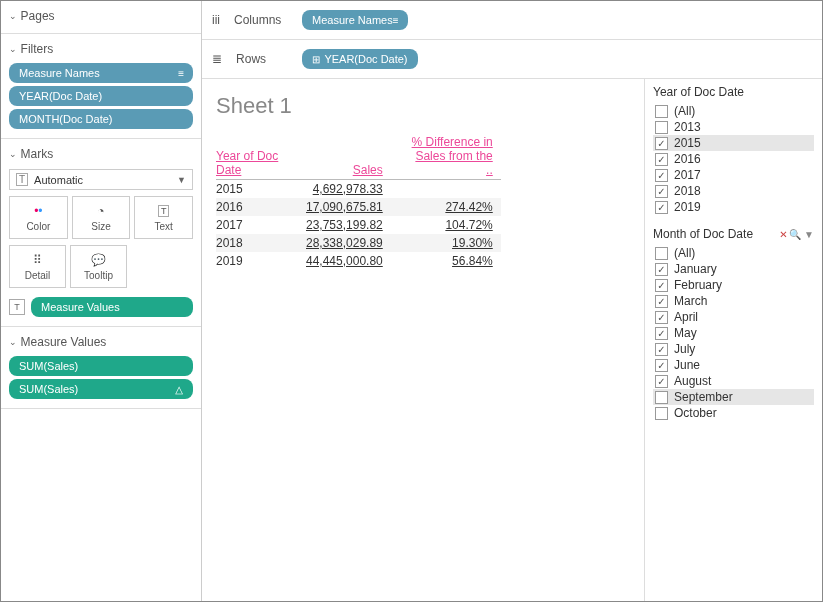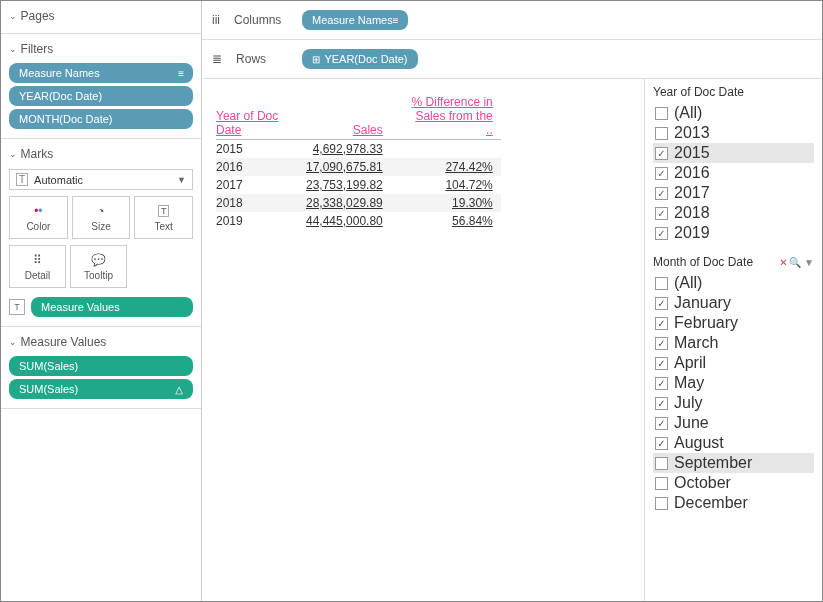--- a/index.html
+++ b/index.html
@@ -28,21 +28,21 @@
 .data-table { border-collapse: collapse; font-size: 12px; }
 .data-table th { text-align: left; font-weight: normal; padding: 2px 8px 2px 0; color: #ec4899; vertical-align: bottom; text-decoration: underline; }
 .data-table th.right { text-align: right; padding-left: 20px; }
 .data-table td { padding: 2px 8px 2px 0; }
 .data-table td.right { text-align: right; text-decoration: underline; }
 .data-table tr.shaded { background: #f4f4f4; }
 .right-panel { width: 178px; border-left: 1px solid #ddd; display: flex; flex-direction: column; }
 .filter-block { padding: 6px 8px; }
 .filter-title { font-size: 12px; color: #333; margin-bottom: 4px; display: flex; align-items: center; justify-content: space-between; }
 .filter-title .tools { display: flex; gap: 2px; font-size: 10px; color: #888; }
-.check-row { display: flex; align-items: center; gap: 6px; padding: 1px 2px; font-size: 16px; }
+.check-row { display: flex; align-items: center; gap: 6px; padding: 1px 2px; font-size: 12px; }
 .check-row.highlight { background: #e6e6e6; }
 .checkbox { width: 13px; height: 13px; border: 1px solid #999; background: #fff; display: flex; align-items: center; justify-content: center; font-size: 10px; color: #555; }
 .checkbox.checked::after { content: "✓"; }
 .pill .burger { font-size: 10px; letter-spacing: -1px; }
 .triangle-icon { font-size: 10px; }
 .header-line { border-bottom: 1px solid #bbb; }
 </style>
 </head>
 <body>
 
@@ -160,20 +160,21 @@
       <span class="pill pill-blue">
         <span style="display:flex;align-items:center;gap:4px;">
           <span style="font-size:10px;">⊞</span>
           <span>YEAR(Doc Date)</span>
         </span>
       </span>
     </div>
 
     <div class="viz-area">
       <div class="sheet">
+        <div class="sheet-title">Sheet 1</div>
         <table class="data-table">
           <thead>
             <tr class="header-line">
               <th style="width:90px;"><span>Year of Doc Date</span></th>
               <th class="right"><span>Sales</span></th>
               <th class="right" style="width:110px;"><span>% Difference in Sales from the ..</span></th>
             </tr>
           </thead>
           <tbody id="table-body">
               <tr>
@@ -288,22 +289,18 @@
                 <span>August</span>
               </div>
               <div class="check-row highlight">
                 <span class="checkbox"></span>
                 <span>September</span>
               </div>
               <div class="check-row">
                 <span class="checkbox"></span>
                 <span>October</span>
               </div>
-              <div class="check-row">
-                <span class="checkbox"></span>
-                <span>December</span>
-              </div>
             </div>
         </div>
       </div>
     </div>
   </div>
 </div>
 
 </body></html>

